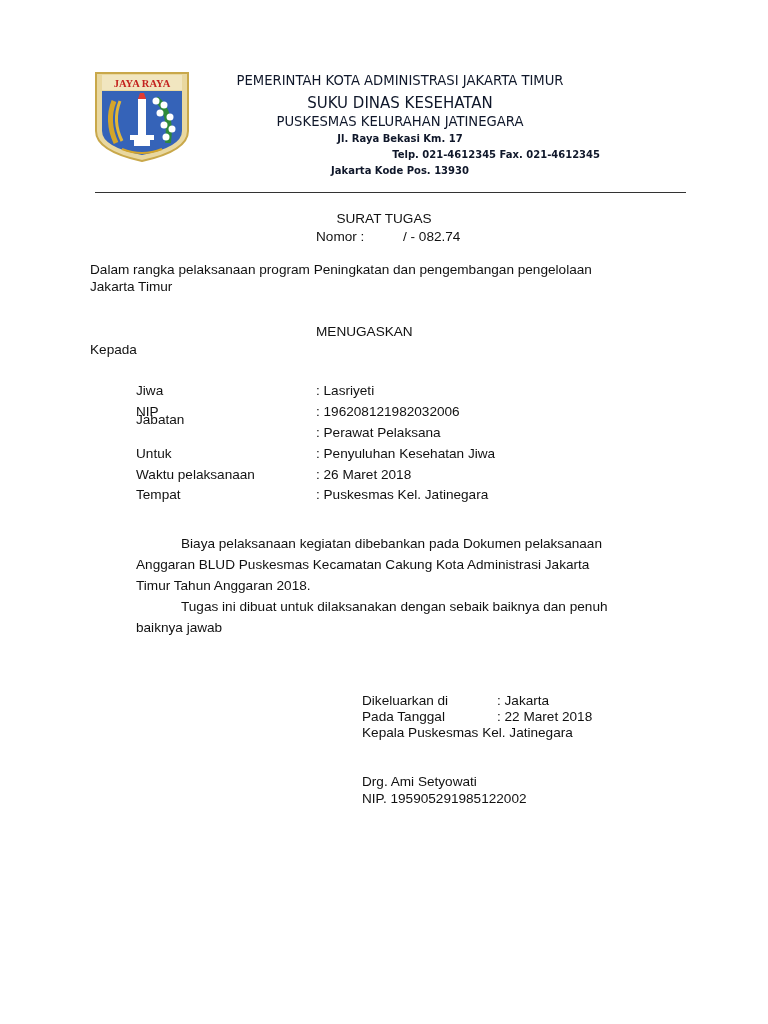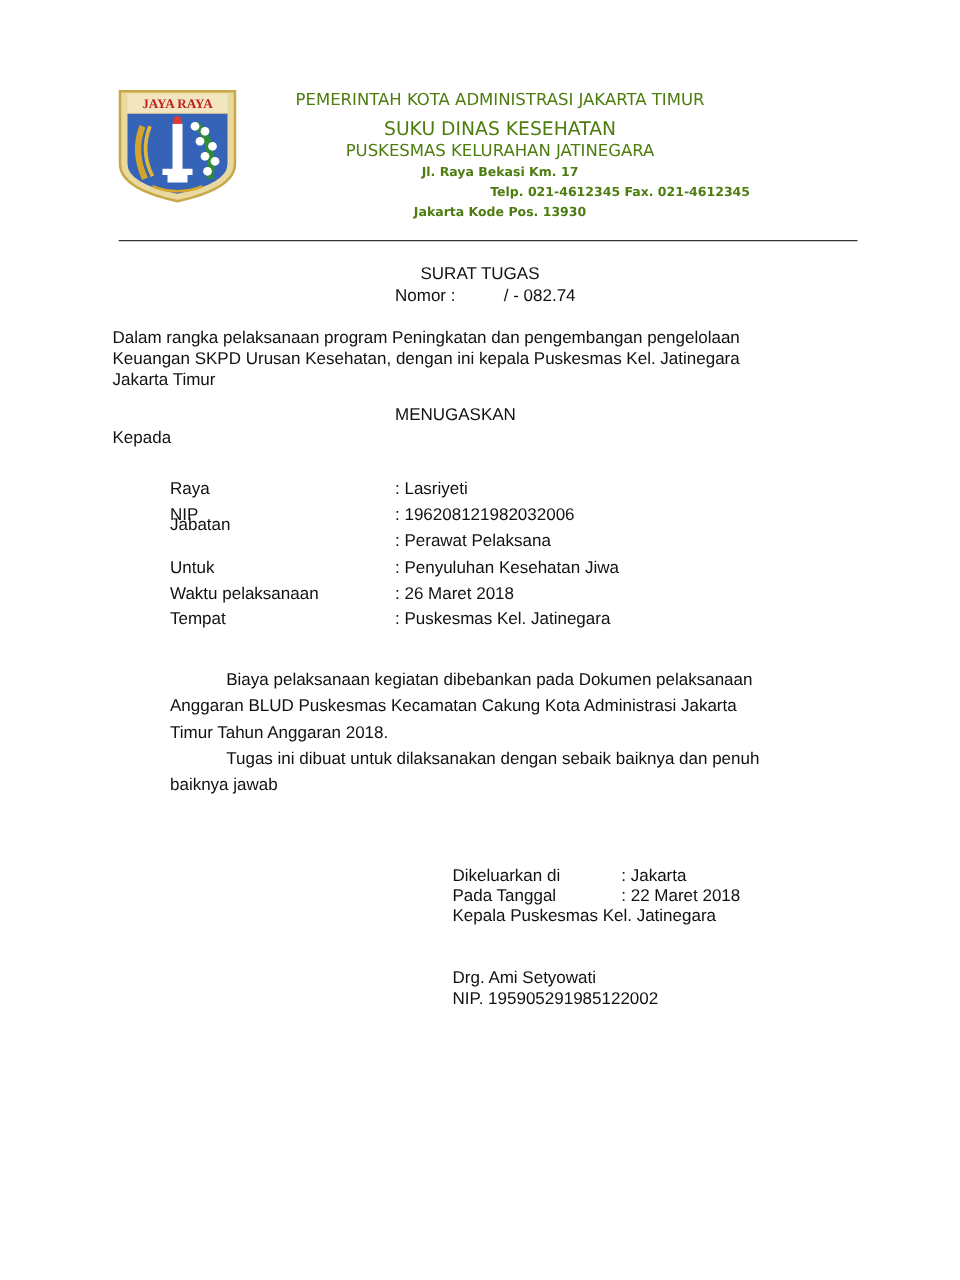--- a/index.html
+++ b/index.html
@@ -3,21 +3,21 @@
   <meta charset="utf-8">
   <style>
     html, body { margin: 0; padding: 0; }
     body {
       width: 768px; height: 1024px; background: #ffffff; position: relative;
       overflow: hidden; color: #111;
       font-family: "Liberation Sans", sans-serif;
     }
     .abs { position: absolute; white-space: nowrap; }
     .logo { position: absolute; left: 92px; top: 71px; width: 100px; height: 92px; }
-    .kop { position: absolute; left: 200px; width: 400px; text-align: center; font-family: "DejaVu Sans", sans-serif; color: #4d7c0f; white-space: nowrap; }
+    .kop { position: absolute; left: 200px; width: 400px; text-align: center; font-family: "DejaVu Sans", sans-serif; color: #0f172a; white-space: nowrap; }
     .kop1 { top: 73px; font-size: 13.2px; left: 196px; width: 408px; }
     .kop2 { top: 94px; font-size: 15px; }
     .kop3 { top: 114px; font-size: 13.2px; }
     .kop4 { top: 133px; font-size: 10px; font-weight: bold; }
     .kop5 { top: 149px; font-size: 10px; font-weight: bold; text-align: right; }
     .kop6 { top: 165px; font-size: 10px; font-weight: bold; }
     .rule { position: absolute; left: 95px; top: 192px; width: 591px; height: 0; border-top: 1.5px solid #333; }
     .t { font-size: 13.6px; line-height: 17px; }
     .title { left: 0; width: 800px; text-align: center; top: 210px; }
     .nomor-label { left: 316px; top: 228px; }
@@ -67,28 +67,27 @@
 <div class="kop kop6">Jakarta Kode Pos. 13930</div>
 
 <div class="rule"></div>
 
 <div class="abs t title" style="width:768px;">SURAT TUGAS</div>
 <div class="abs t nomor-label">Nomor :</div>
 <div class="abs t nomor-val">/ - 082.74</div>
 
 <div class="abs t intro">
   <div>Dalam rangka pelaksanaan  program Peningkatan dan pengembangan pengelolaan</div>
-  <div>Keuangan SKPD Urusan Kesehatan, dengan ini kepala Puskesmas Kel. Jatinegara</div>
   <div>Jakarta Timur</div>
 </div>
 
 <div class="abs t menugaskan">MENUGASKAN</div>
 <div class="abs t kepada">Kepada</div>
 
-<div class="abs t field-label" style="top:382px;">Raya</div>
+<div class="abs t field-label" style="top:382px;">Jiwa</div>
 <div class="abs t field-val" style="top:382px;">: Lasriyeti</div>
 
 <div class="abs t field-label" style="top:403px;">NIP</div>
 <div class="abs t field-val" style="top:403px;">: 196208121982032006</div>
 
 <div class="abs t field-label" style="top:411px;">Jabatan</div>
 <div class="abs t field-val" style="top:424px;">: Perawat Pelaksana</div>
 
 <div class="abs t field-label" style="top:445px;">Untuk</div>
 <div class="abs t field-val" style="top:445px;">: Penyuluhan Kesehatan Jiwa</div>

